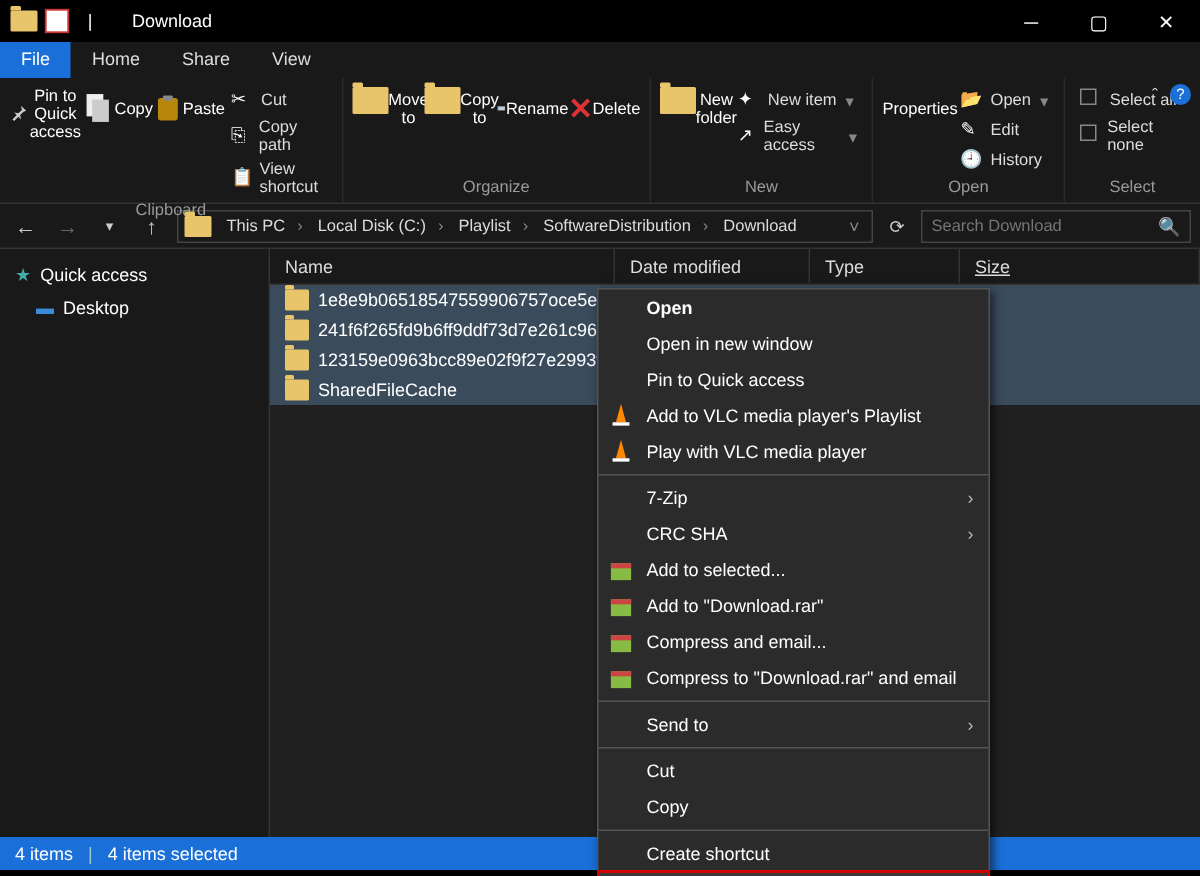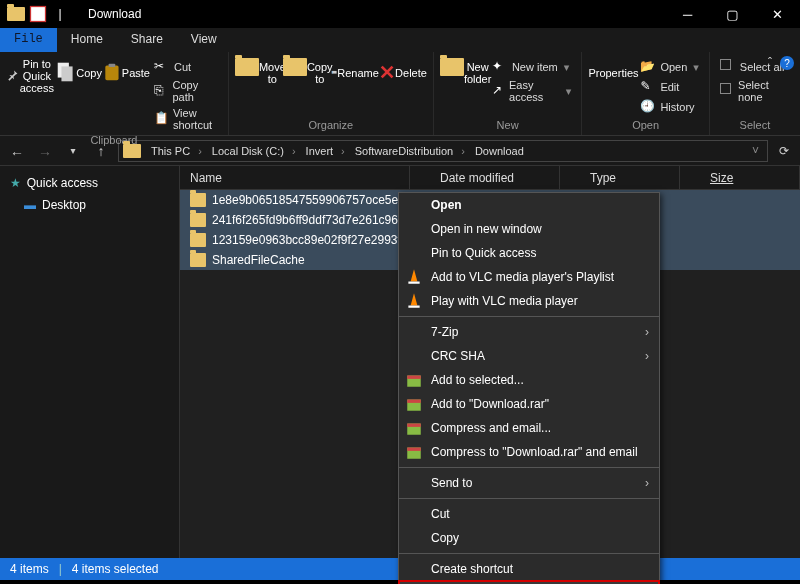--- a/index.html
+++ b/index.html
@@ -5,21 +5,21 @@
 * { margin: 0; padding: 0; box-sizing: border-box; font-family: "Segoe UI", sans-serif; font-size: 12px; color: #fff; }
 body { background: #000; width: 800px; height: 584px; overflow: hidden; position: relative; }
 .titlebar { height: 28px; background: #000; display: flex; align-items: center; }
 .titlebar .qat { display: flex; gap: 2px; padding-left: 6px; }
 .titlebar .qat .qicon { width: 20px; height: 20px; display: flex; align-items: center; justify-content: center; }
 .titlebar .title { padding-left: 18px; color: #fff; }
 .titlebar .wincontrols { margin-left: auto; display: flex; }
 .titlebar .wincontrols div { width: 45px; height: 28px; display: flex; align-items: center; justify-content: center; color: #fff; font-size: 13px; }
 .tabbar { height: 24px; background: #191919; display: flex; align-items: stretch; }
 .tab { padding: 4px 14px; color: #ddd; }
-.tab.file { background: #1a6fd8; color: #0f172a; font-family: Liberation Mono, monospace; }
+.tab.file { background: #1a6fd8; color: #ffffff; }
 .ribbon { background: #191919; height: 84px; display: flex; border-bottom: 1px solid #333; position: relative; }
 .ribbon .group { display: flex; flex-direction: column; align-items: center; padding: 2px 6px; border-right: 1px solid #2a2a2a; }
 .ribbon .group .body { display: flex; align-items: flex-start; flex: 1; }
 .ribbon .group .label { font-size: 11px; color: #9a9a9a; padding: 2px 0; }
 .bigbtn { display: flex; flex-direction: row; align-items: center; width: 48px; padding-top: 4px; }
 .bigbtn .icon { width: 28px; height: 28px; margin-bottom: 2px; }
 .bigbtn span { font-size: 11px; text-align: center; line-height: 12px; }
 .smallbtns { display: flex; flex-direction: column; gap: 2px; padding-top: 4px; }
 .smallbtn { display: flex; align-items: center; gap: 4px; padding: 1px 4px; }
 .smallbtn .icon { width: 16px; height: 16px; }
@@ -32,21 +32,21 @@
 .crumb::after { content: "›"; color: #888; margin-left: 4px; }
 .crumb:last-of-type::after { content: ""; }
 .refresh { width: 20px; text-align: center; color: #ccc; }
 .search { width: 180px; height: 22px; background: #191919; border: 1px solid #444; display: flex; align-items: center; padding: 0 6px; }
 .search input { background: transparent; border: none; outline: none; color: #888; font-size: 11px; width: 100%; }
 .search .sicon { color: #888; }
 .workspace { display: flex; height: 392px; background: #202020; }
 .sidebar { width: 180px; background: #191919; border-right: 1px solid #333; padding: 6px 0; }
 .sidebar .sitem { display: flex; align-items: center; gap: 6px; padding: 4px 10px; color: #ddd; font-size: 12px; }
 .filearea { flex: 1; display: flex; flex-direction: column; }
-.colheaders { height: 24px; background: #191919; border-bottom: 1px solid #333; display: flex; align-items: center; gap: 20px; }
+.colheaders { height: 24px; background: #191919; border-bottom: 1px solid #333; display: flex; align-items: center; }
 .colheaders div { padding: 0 10px; color: #ddd; font-size: 12px; border-right: 1px solid #333; height: 100%; display: flex; align-items: center; }
 .col-name { width: 230px; }
 .col-date { width: 130px; }
 .col-type { width: 100px; }
 .col-size { flex: 1; text-decoration: underline; }
 .filelist { flex: 1; background: #202020; }
 .filerow { height: 20px; display: flex; align-items: center; padding-left: 10px; gap: 6px; background: #3a4b5c; }
 .filerow .ficon { width: 16px; height: 14px; background: #e8c46a; border-radius: 1px; position: relative; }
 .filerow .ficon::before { content: ""; position: absolute; top: -3px; left: 0; width: 6px; height: 3px; background: #e8c46a; border-radius: 1px 1px 0 0; }
 .filerow span { font-size: 12px; color: #fff; white-space: nowrap; overflow: hidden; }
@@ -241,26 +241,30 @@
 
 <div class="addr">
   <div class="navarrow">←</div>
   <div class="navarrow" style="color:#666">→</div>
   <div class="navarrow" style="font-size:10px">▾</div>
   <div class="navarrow">↑</div>
   <div class="crumbs">
     <span class="folder-mini" style="margin-right:4px"></span>
     <div class="crumb">This PC</div>
     <div class="crumb">Local Disk (C:)</div>
-    <div class="crumb">Invert</div>
+    <div class="crumb">Playlist</div>
     <div class="crumb">SoftwareDistribution</div>
     <div class="crumb">Download</div>
     <span style="margin-left:auto;color:#888;padding-right:4px">˅</span>
   </div>
   <div class="refresh">⟳</div>
+  <div class="search">
+    <input placeholder="Search Download" style="">
+    <span class="sicon">🔍</span>
+  </div>
 </div>
 
 <div class="workspace">
   <div class="sidebar">
     <div class="sitem">
       <span style="color:#4aa">★</span>
       <span>Quick access</span>
     </div>
     <div class="sitem" style="padding-left:24px">
       <span style="color:#3a8cd8">▬</span>

